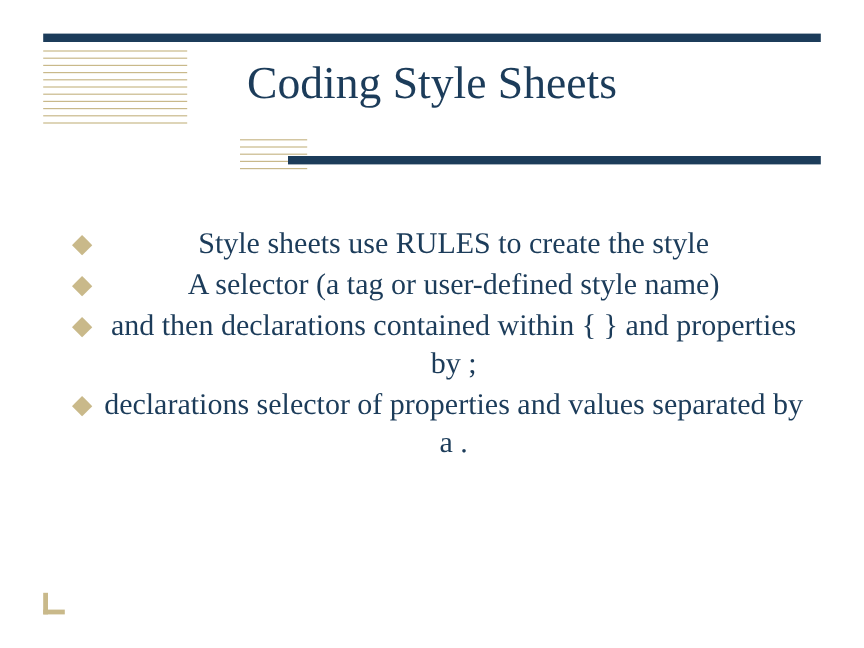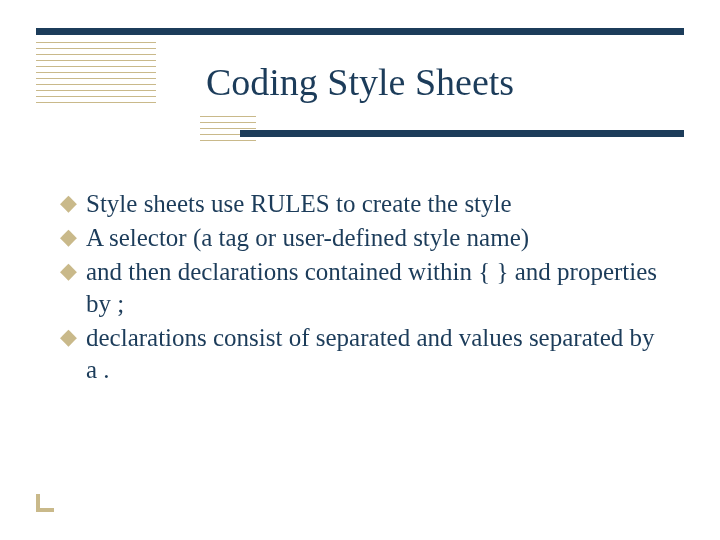--- a/index.html
+++ b/index.html
@@ -25,21 +25,21 @@
     left: 36px;
     width: 120px;
   }
   .deco-lines .ln {
     height: 1px;
     background: #c9b98a;
     margin-bottom: 5px;
   }
   .title {
     position: absolute;
-    top: 60px;
+    top: 48px;
     left: 0;
     width: 720px;
     text-align: center;
     font-size: 38px;
     color: #1c3c5a;
     font-weight: 400;
   }
   .mid-rule {
     position: absolute;
     top: 130px;
@@ -73,21 +73,21 @@
     align-items: flex-start;
     margin-bottom: 2px;
   }
   .bullet {
     color: #c9b98a;
     font-size: 22px;
     width: 26px;
     flex: 0 0 26px;
     line-height: 1.4;
   }
-  .text { flex: 1; }
+  .text { flex: 1; text-align: center; }
   .corner {
     position: absolute;
     left: 36px;
     bottom: 28px;
     width: 18px;
     height: 18px;
     border-left: 4px solid #c9b98a;
     border-bottom: 4px solid #c9b98a;
   }
 </style>
@@ -129,17 +129,17 @@
   <div class="item">
     <span class="bullet">◆</span>
     <span class="text">A selector (a tag or user-defined style name)</span>
   </div>
   <div class="item">
     <span class="bullet">◆</span>
     <span class="text">and then declarations contained within { } and properties by ;</span>
   </div>
   <div class="item">
     <span class="bullet">◆</span>
-    <span class="text">declarations consist of separated and values separated by a .</span>
+    <span class="text">declarations selector of properties and values separated by a .</span>
   </div>
 </div>
 
 <div class="corner"></div>
 
 </body></html>

